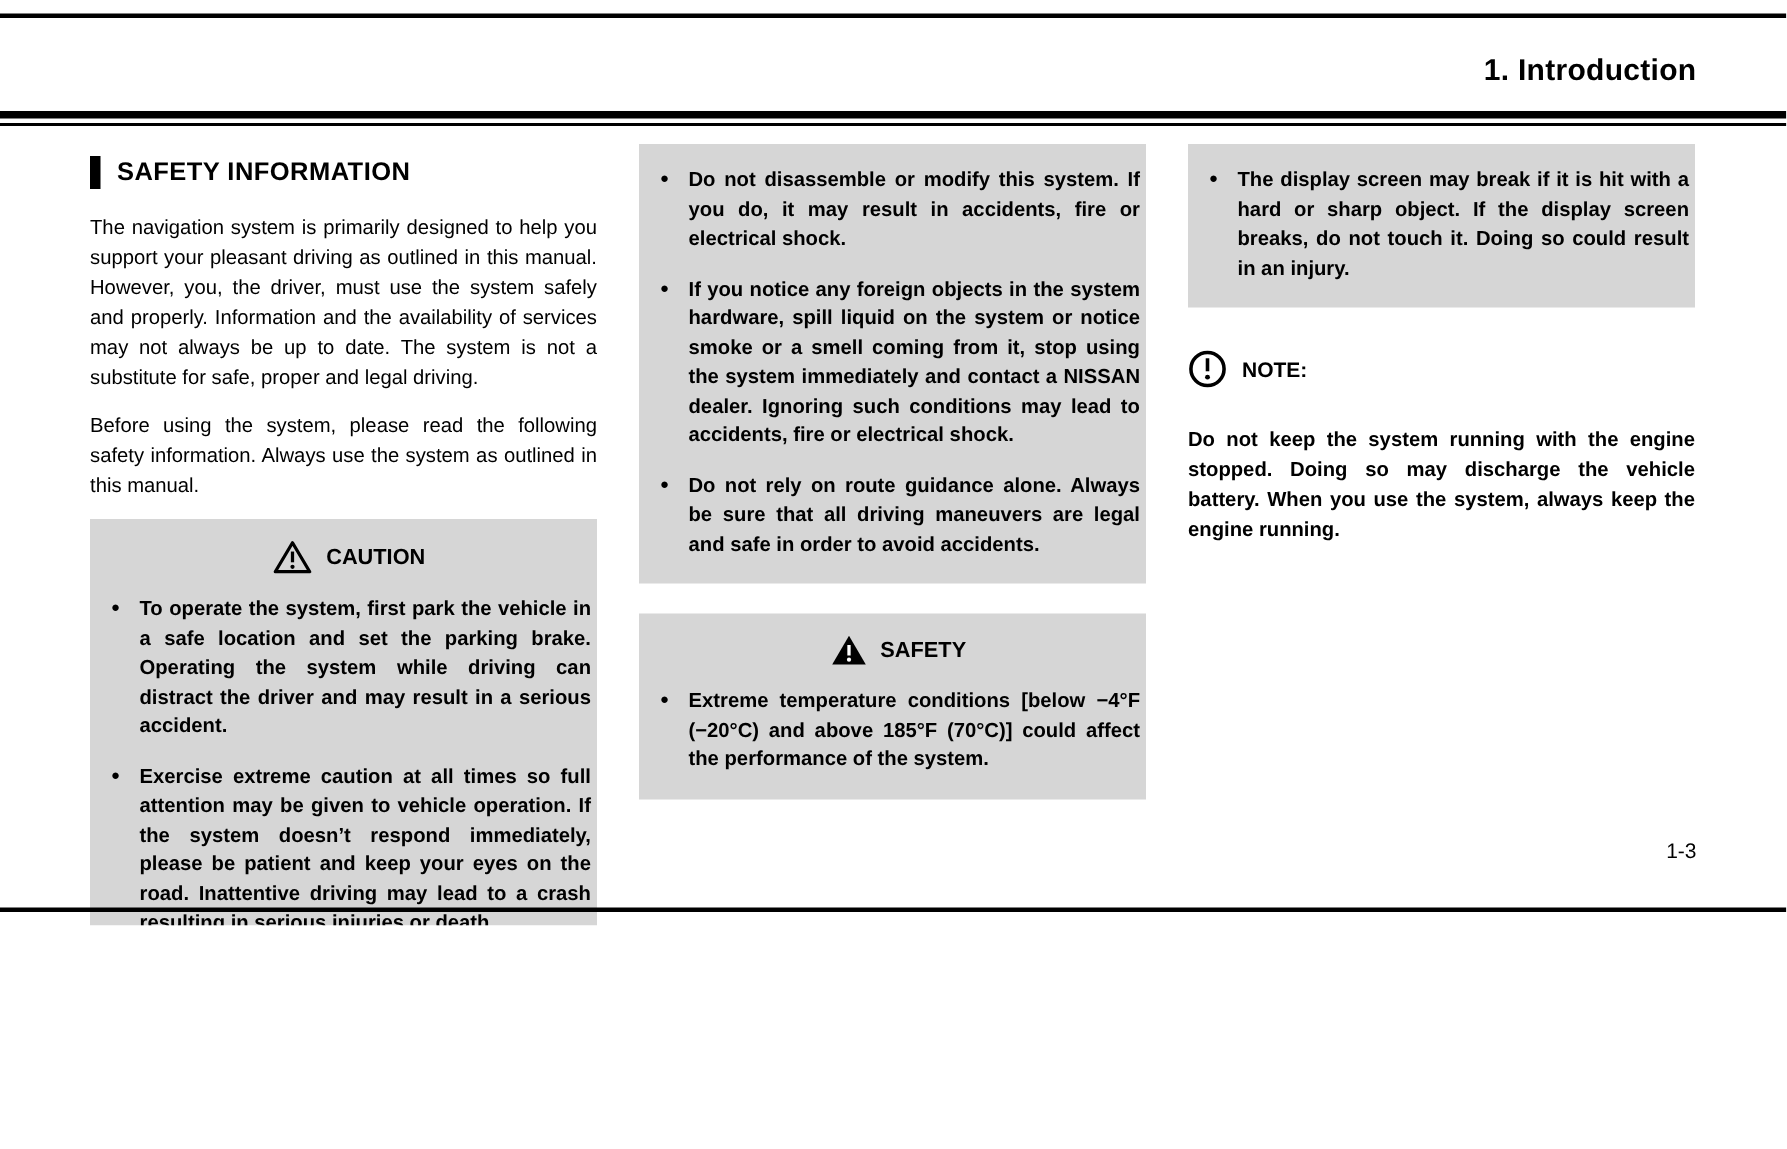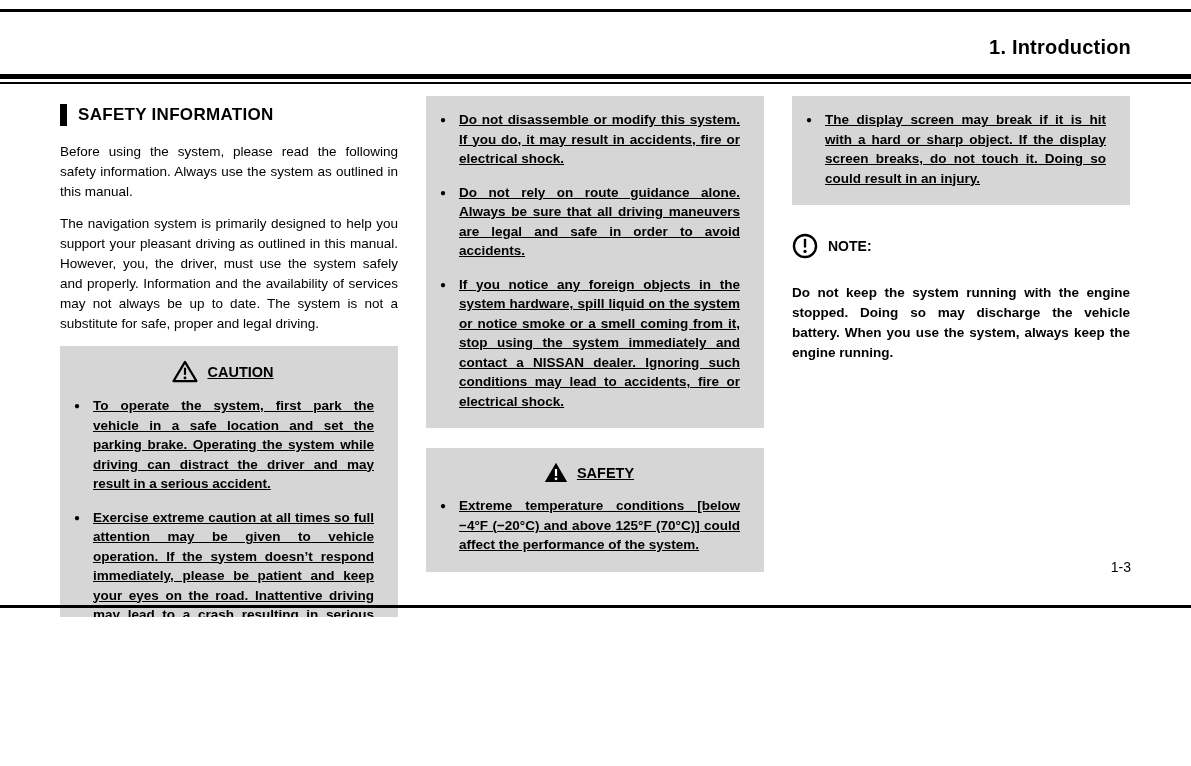--- a/index.html
+++ b/index.html
@@ -45,22 +45,21 @@
   .section-bar { width: 7px; height: 22px; background: #000; margin-right: 11px; flex: 0 0 auto; }
   .section-title { font-size: 17px; font-weight: bold; letter-spacing: 0.3px; }
 
   .body-p {
     font-size: 13.5px; line-height: 20px; text-align: justify;
     margin-bottom: 12px;
   }
 
   .gray-box {
     background: var(--box_bg, #d6d6d6);
-    padding: 14px 24px 17px 12px;
-    text-decoration: underline;
+    padding: 14px 4px 17px 12px;
   }
   .mt-box { margin-top: 6px; }
   .gap-box { margin-top: 20px; }
 
   .box-title {
     display: flex; justify-content: center; align-items: center; gap: 9px;
     font-weight: bold; font-size: 14.5px; margin-bottom: 13px;
   }
   .box-title .icon { display: inline-flex; align-items: center; }
 
@@ -95,22 +94,22 @@
   <div class="header-rule"></div>
 
   <div class="columns">
 
     <div class="col">
       <div class="section-header">
         <span class="section-bar"></span>
         <h1 class="section-title">SAFETY INFORMATION</h1>
       </div>
 
+      <p class="body-p">The navigation system is primarily designed to help you support your pleasant driving as outlined in this manual. However, you, the driver, must use the system safely and properly. Information and the availability of services may not always be up to date. The system is not a substitute for safe, proper and legal driving.</p>
       <p class="body-p">Before using the system, please read the following safety information. Always use the system as outlined in this manual.</p>
-      <p class="body-p">The navigation system is primarily designed to help you support your pleasant driving as outlined in this manual. However, you, the driver, must use the system safely and properly. Information and the availability of services may not always be up to date. The system is not a substitute for safe, proper and legal driving.</p>
 
       <div class="gray-box mt-box">
         <div class="box-title">
           <span class="icon">
             <svg width="26" height="23" viewBox="0 0 24 21" aria-hidden="true">
               <path d="M12 1.6 L22.6 19.4 L1.4 19.4 Z" fill="none" stroke="#000" stroke-width="2" stroke-linejoin="round"></path>
               <rect x="11" y="7" width="2" height="6.6" fill="#000"></rect>
               <circle cx="12" cy="16.4" r="1.3" fill="#000"></circle>
             </svg>
           </span>
@@ -120,38 +119,38 @@
           <li>To operate the system, first park the vehicle in a safe location and set the parking brake. Operating the system while driving can distract the driver and may result in a serious accident.</li>
           <li>Exercise extreme caution at all times so full attention may be given to vehicle operation. If the system doesn’t respond immediately, please be patient and keep your eyes on the road. Inattentive driving may lead to a crash resulting in serious injuries or death.</li>
         </ul>
       </div>
     </div>
 
     <div class="col">
       <div class="gray-box">
         <ul class="bullets">
           <li>Do not disassemble or modify this system. If you do, it may result in accidents, fire or electrical shock.</li>
+          <li>If you notice any foreign objects in the system hardware, spill liquid on the system or notice smoke or a smell coming from it, stop using the system immediately and contact a NISSAN dealer. Ignoring such conditions may lead to accidents, fire or electrical shock.</li>
           <li>Do not rely on route guidance alone. Always be sure that all driving maneuvers are legal and safe in order to avoid accidents.</li>
-          <li>If you notice any foreign objects in the system hardware, spill liquid on the system or notice smoke or a smell coming from it, stop using the system immediately and contact a NISSAN dealer. Ignoring such conditions may lead to accidents, fire or electrical shock.</li>
         </ul>
       </div>
 
       <div class="gray-box gap-box">
         <div class="box-title">
           <span class="icon">
             <svg width="24" height="21" viewBox="0 0 24 21" aria-hidden="true">
               <path d="M12 0.8 L23.2 20 L0.8 20 Z" fill="#000"></path>
               <rect x="10.9" y="7" width="2.2" height="7" fill="#fff"></rect>
               <circle cx="12" cy="16.8" r="1.4" fill="#fff"></circle>
             </svg>
           </span>
           <span>SAFETY</span>
         </div>
         <ul class="bullets">
-          <li>Extreme temperature conditions [below −4°F (−20°C) and above 125°F (70°C)] could affect the performance of the system.</li>
+          <li>Extreme temperature conditions [below −4°F (−20°C) and above 185°F (70°C)] could affect the performance of the system.</li>
         </ul>
       </div>
     </div>
 
     <div class="col">
       <div class="gray-box">
         <ul class="bullets">
           <li>The display screen may break if it is hit with a hard or sharp object. If the display screen breaks, do not touch it. Doing so could result in an injury.</li>
         </ul>
       </div>

